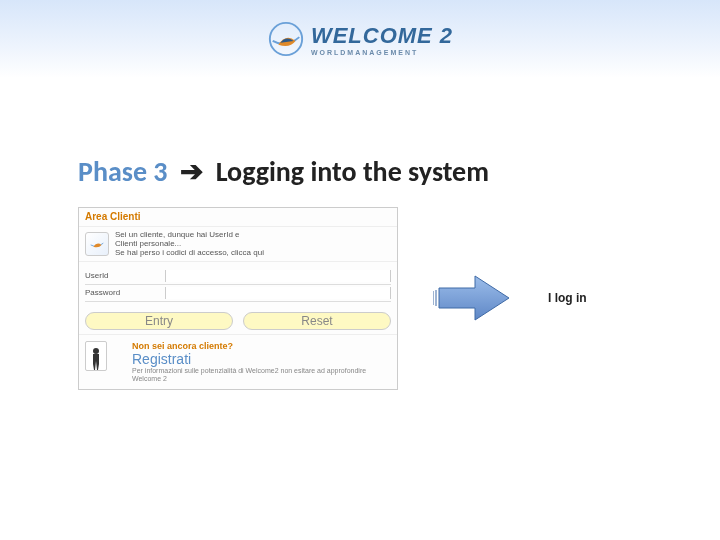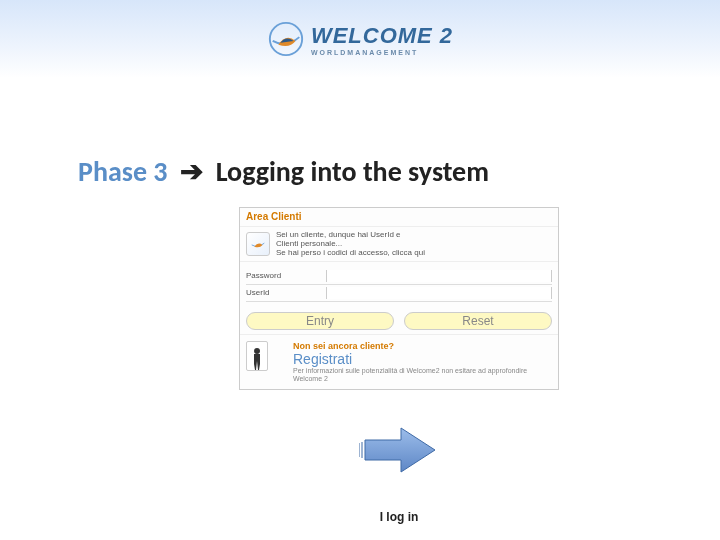--- a/index.html
+++ b/index.html
@@ -53,21 +53,20 @@
     color: #222;
   }
   .title-row .phase { color: #5a8ec7; }
   .title-row .arrow { color: #222; padding: 0 6px; }
   .content-row {
     margin-top: 18px;
     display: flex;
     align-items: center;
     gap: 35px;
     padding-left: 78px;
-    flex-direction: column;
   }
   .login-panel {
     width: 320px;
     border: 1px solid #ccc;
     background: #fdfdfd;
     font-size: 8px;
     color: #555;
   }
   .lp-header {
     display: flex;
@@ -201,26 +200,26 @@
         </svg>
       </div>
       <div class="lp-small">
         <div>Sei un cliente, dunque hai UserId e</div>
         <div>Clienti personale...</div>
         <div>Se hai perso i codici di accesso, clicca qui</div>
       </div>
     </div>
     <div class="lp-fields">
       <div class="lp-field">
+        <label>UserId</label>
+        <input type="text" value="" style="">
+      </div>
+      <div class="lp-field">
         <label>Password</label>
         <input type="password" value="" style="">
-      </div>
-      <div class="lp-field">
-        <label>UserId</label>
-        <input type="text" value="" style="">
       </div>
     </div>
     <div class="lp-buttons">
       <div class="lp-btn">Entry</div>
       <div class="lp-btn">Reset</div>
     </div>
     <div class="lp-register">
       <div class="lp-person">
         <svg width="14" height="24" viewBox="0 0 14 24">
           <circle cx="7" cy="5" r="3" fill="#333"></circle>

